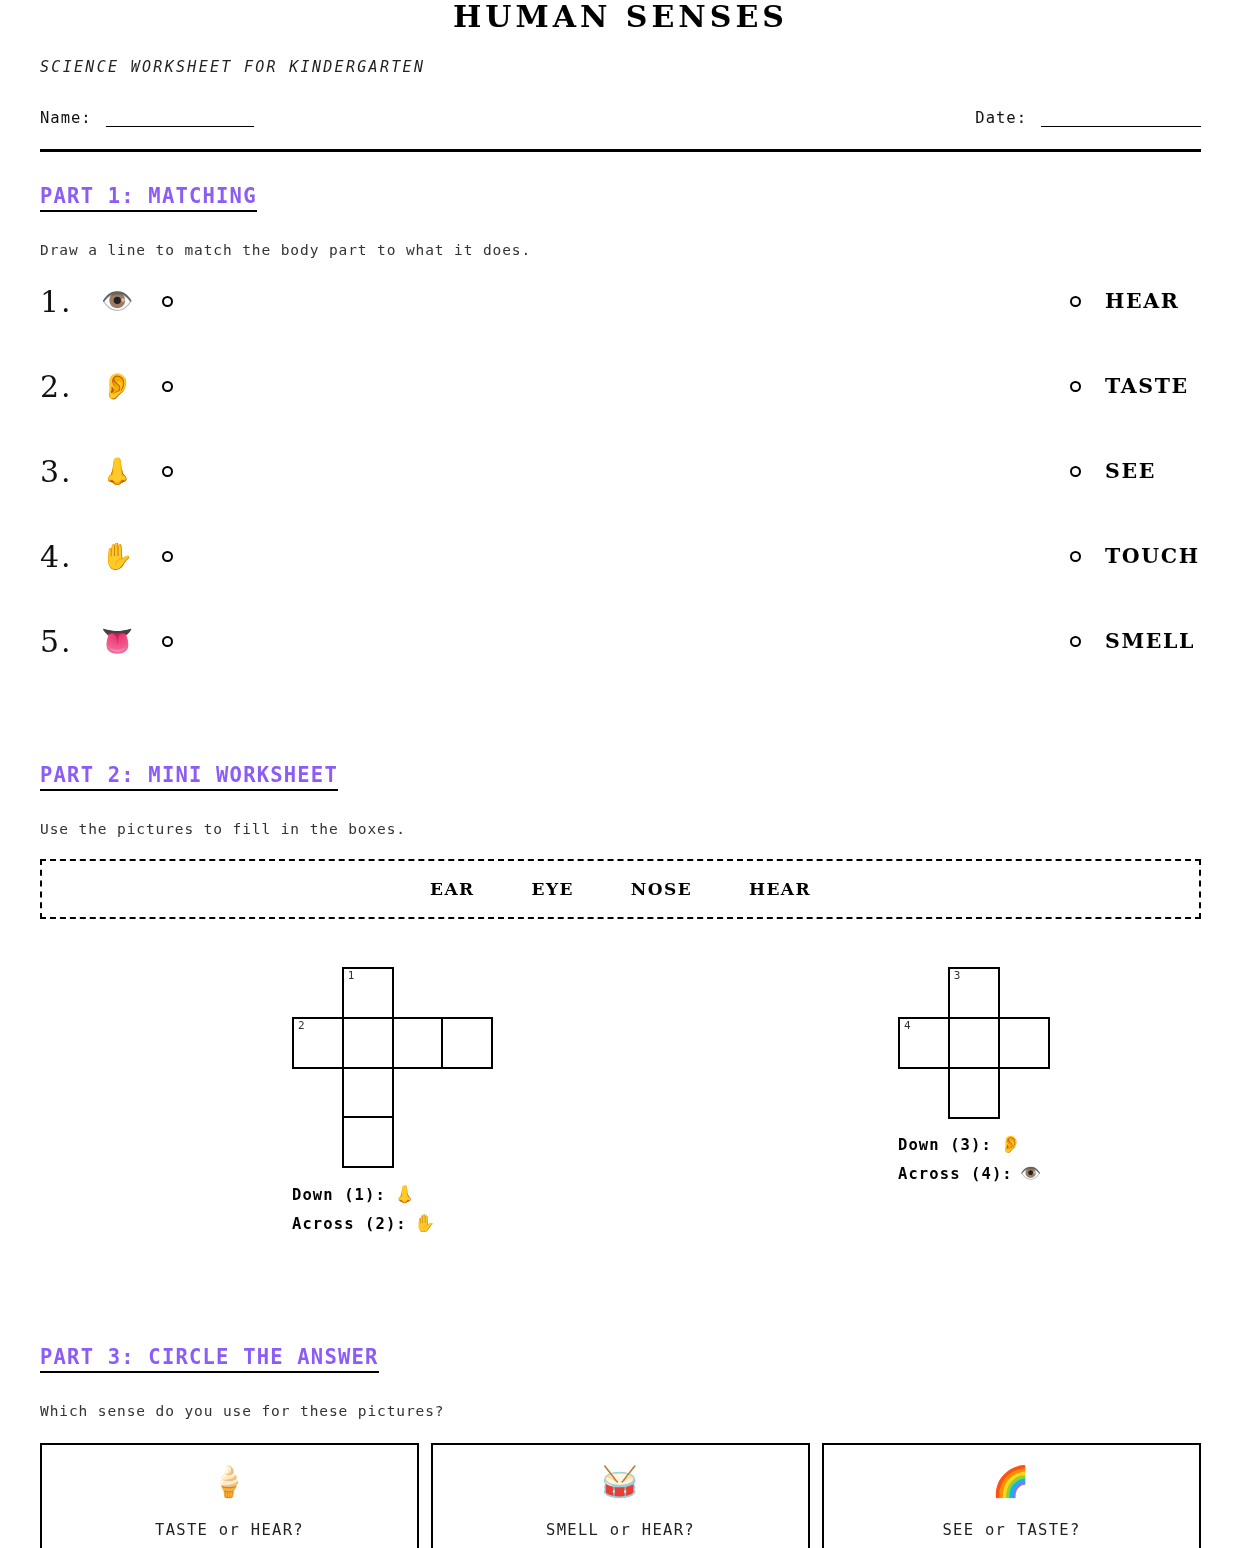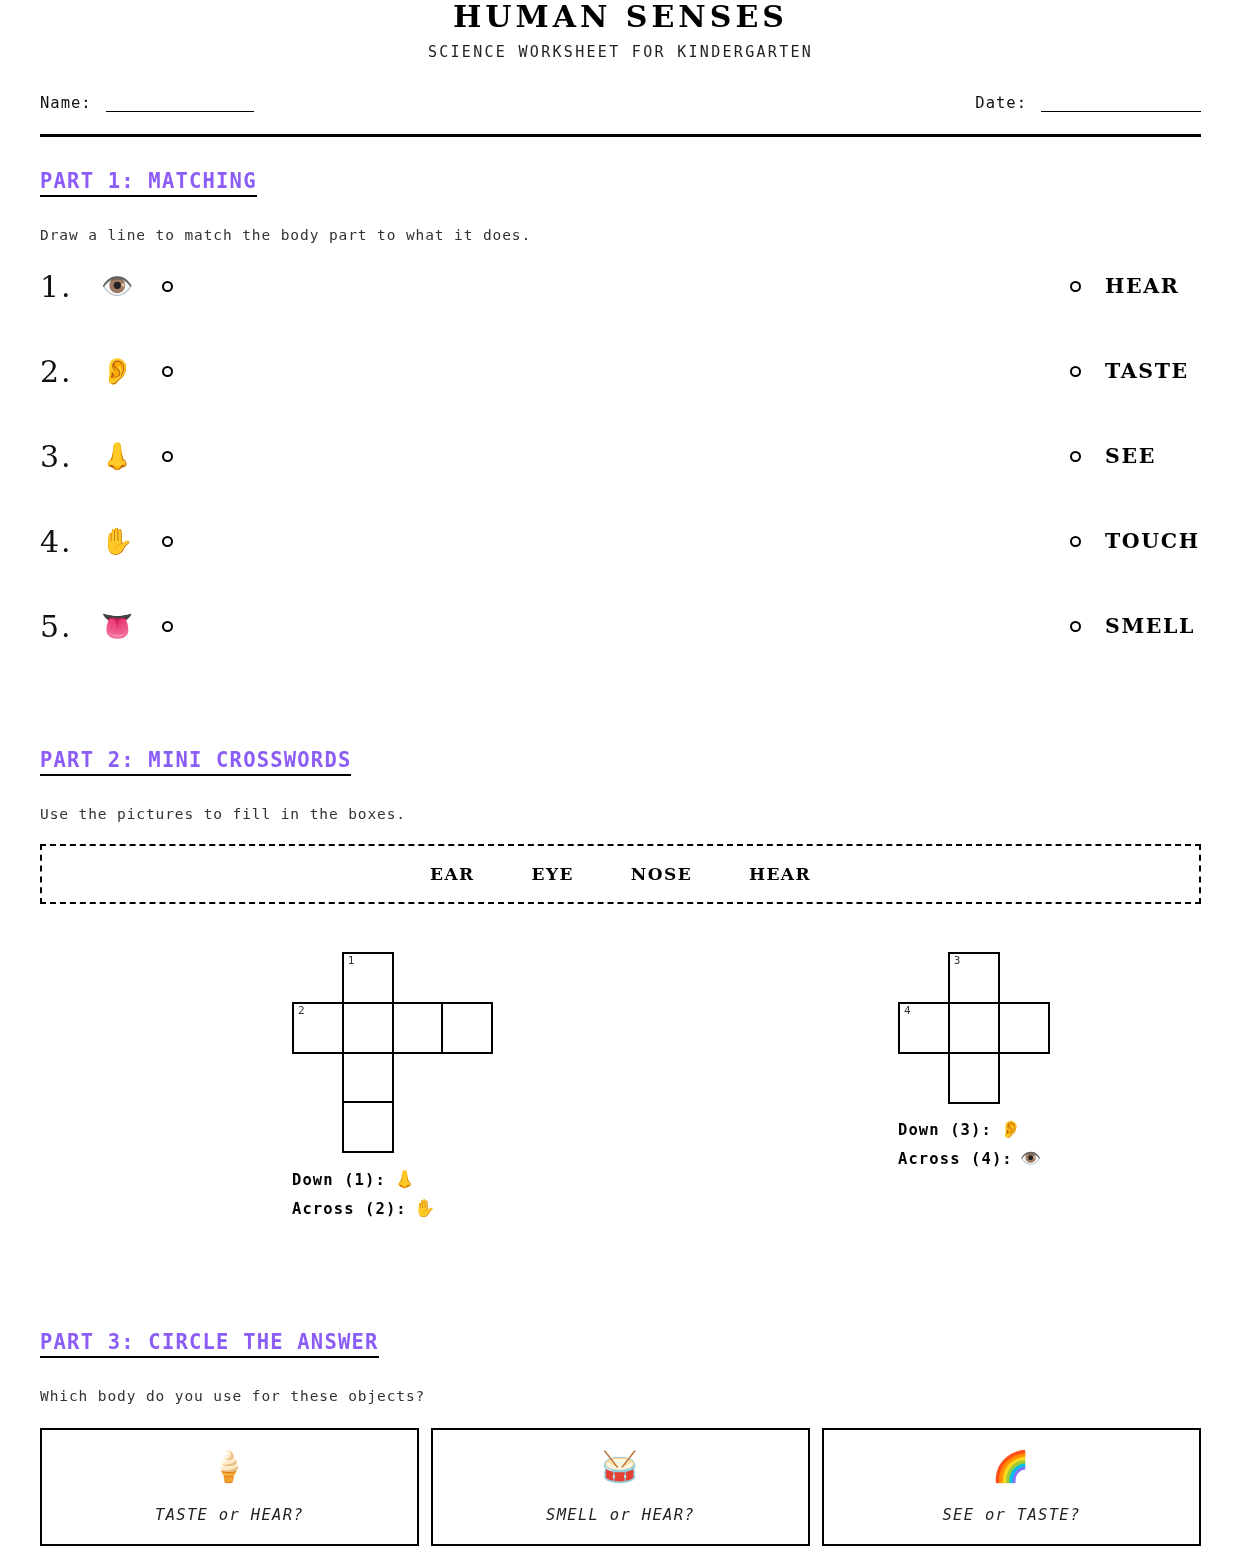--- a/index.html
+++ b/index.html
@@ -28,26 +28,26 @@
   .title {
     text-align: center;
     font-family: "DejaVu Serif", "Liberation Serif", serif;
     font-weight: bold;
     font-size: 30px;
     letter-spacing: 4px;
     color: #000;
     line-height: 1.1;
   }
   .subtitle {
-    text-align: center;
     font-family: "DejaVu Sans Mono", "Liberation Mono", monospace;
     font-size: 15px;
     letter-spacing: 2.3px;
     color: #222;
-    margin-top: 10px;
+    margin-top: 25px;
+    font-style: italic;
   }
 
   .namerow {
     position: relative;
     margin-top: 33px;
     height: 26px;
     font-size: 15.5px;
     letter-spacing: 1px;
     color: #111;
   }
@@ -236,21 +236,20 @@
     font-size: 30px;
     line-height: 1;
     margin-top: 2px;
   }
   .choice-text {
     margin-top: 24px;
     font-family: "DejaVu Sans Mono", "Liberation Mono", monospace;
     font-size: 15.5px;
     letter-spacing: 1.3px;
     color: #222;
-    font-style: italic;
   }
 </style>
 </head>
 <body>
 
 <div class="page">
 
   <div class="title">HUMAN SENSES</div>
   <div class="subtitle">SCIENCE WORKSHEET FOR KINDERGARTEN</div>
 
@@ -330,21 +329,21 @@
         <div class="match-right">
           <span class="dot"></span>
           <span class="m-label">SMELL</span>
         </div>
       </div>
 
     </div>
   </div>
 
   <div class="part-2-wrap">
-    <div class="part-head">PART 2: MINI CROSSWORDS</div>
+    <div class="part-head">PART 2: MINI WORKSHEET</div>
     <div class="instr">Use the pictures to fill in the boxes.</div>
 
     <div class="wordbank">
       <span class="wb-word">EAR</span>
       <span class="wb-word">EYE</span>
       <span class="wb-word">NOSE</span>
       <span class="wb-word">HEAR</span>
     </div>
 
     <div class="cw-area">
@@ -393,21 +392,21 @@
             <span>Across (4):</span><span class="clue-emoji">👁️</span>
           </div>
         </div>
       </div>
 
     </div>
   </div>
 
   <div class="part-3-wrap">
     <div class="part-head">PART 3: CIRCLE THE ANSWER</div>
-    <div class="instr">Which body do you use for these objects?</div>
+    <div class="instr">Which sense do you use for these pictures?</div>
 
     <div class="choice-row">
       <div class="choice-box">
         <span class="choice-emoji">🍦</span>
         <span class="choice-text">TASTE or HEAR?</span>
       </div>
       <div class="choice-box">
         <span class="choice-emoji">🥁</span>
         <span class="choice-text">SMELL or HEAR?</span>
       </div>

